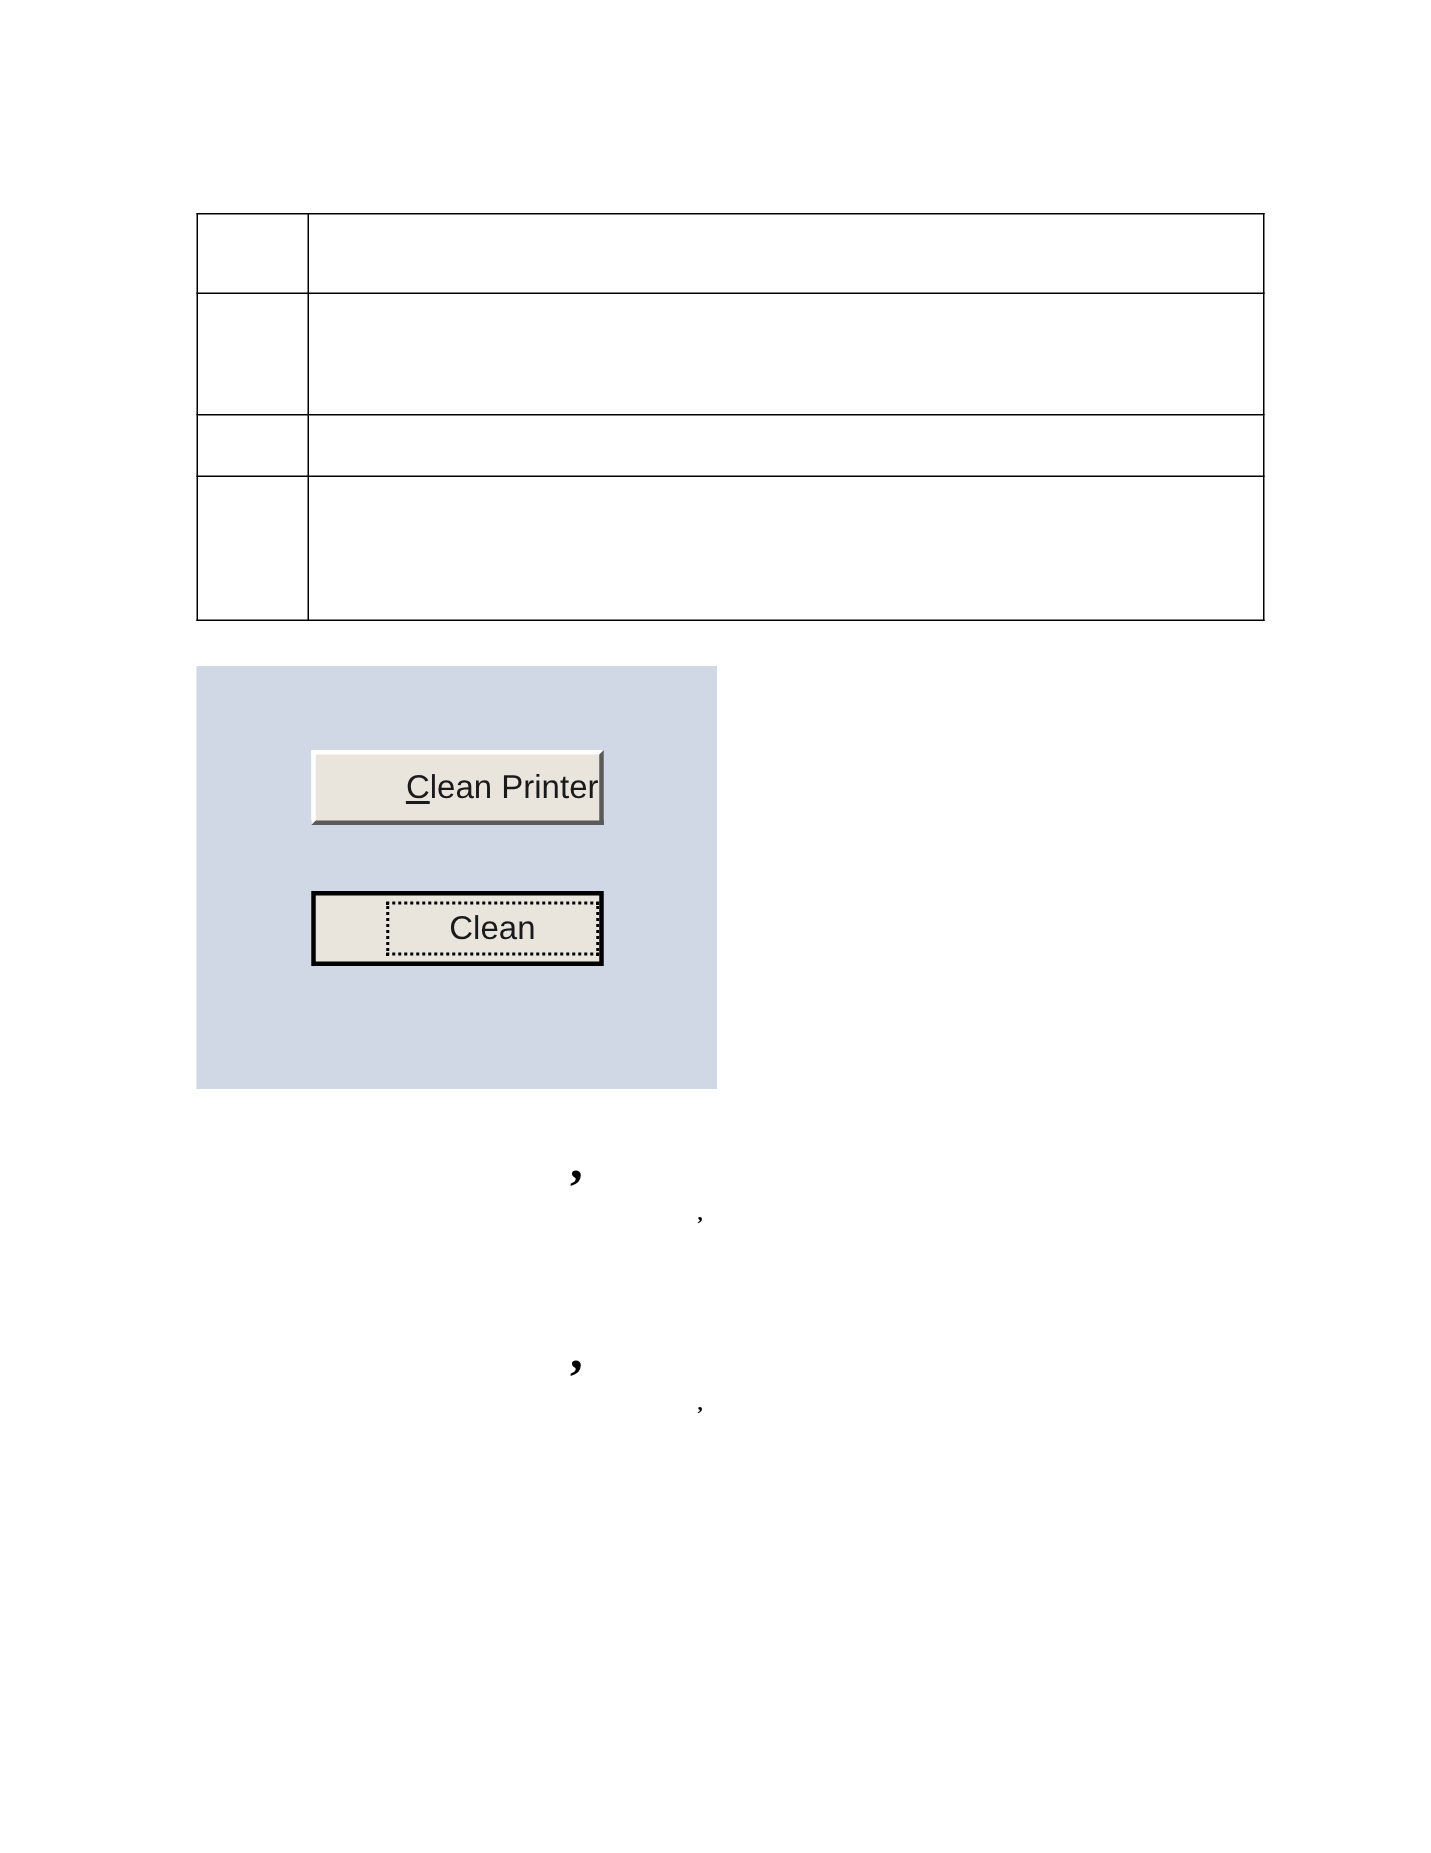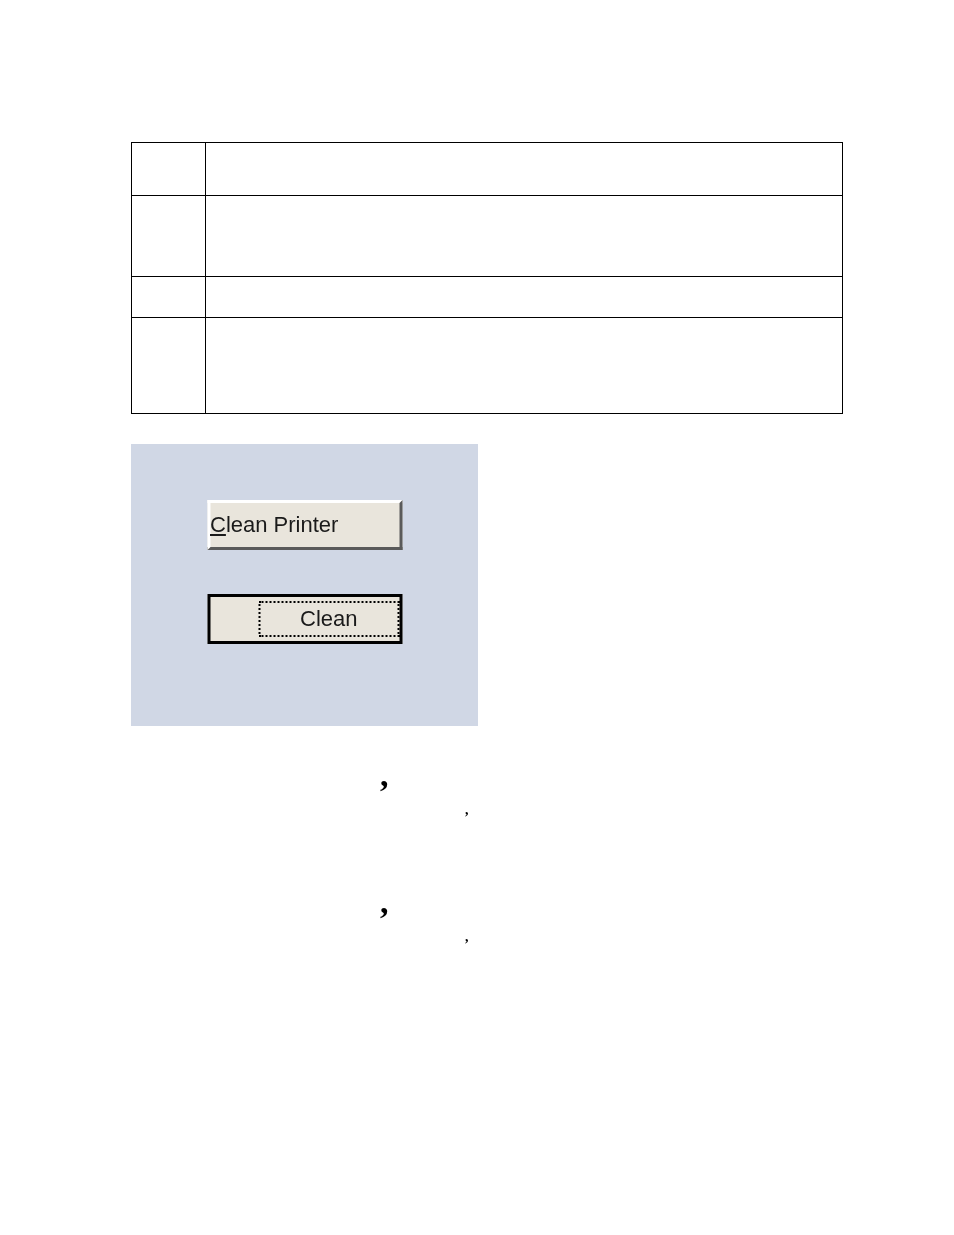--- a/index.html
+++ b/index.html
@@ -47,21 +47,21 @@
   .btn {
     position: absolute;
     left: 50%;
     transform: translateX(-50%);
     width: 195px;
     height: 50px;
     background: #e9e5dc;
     box-sizing: border-box;
     display: flex;
     align-items: center;
-    justify-content: flex-start;
+    justify-content: flex-end;
     font-family: "MS Sans Serif", Arial, sans-serif;
     font-size: 22px;
     color: #1a1a1a;
     cursor: pointer;
     user-select: none;
   }
   .btn-raised {
     border-top: 3px solid #ffffff;
     border-left: 3px solid #ffffff;
     border-right: 3px solid #5a5a5a;

